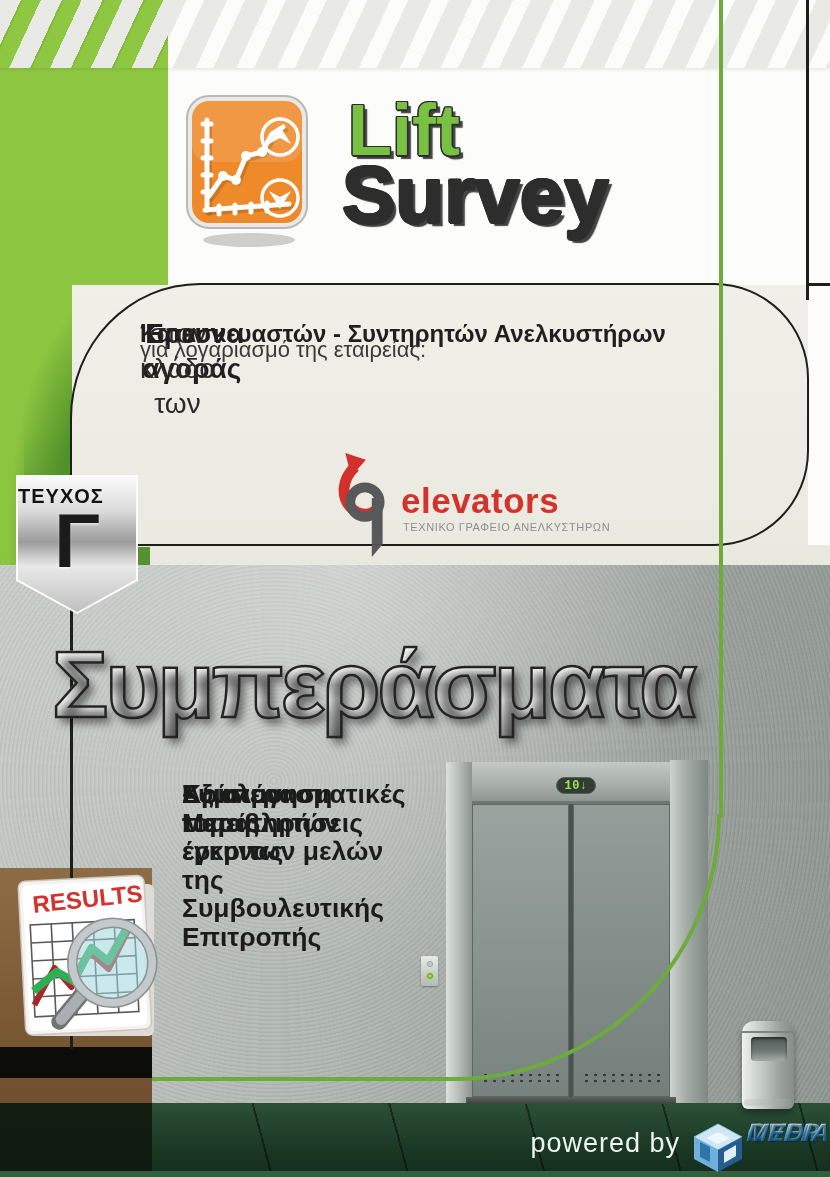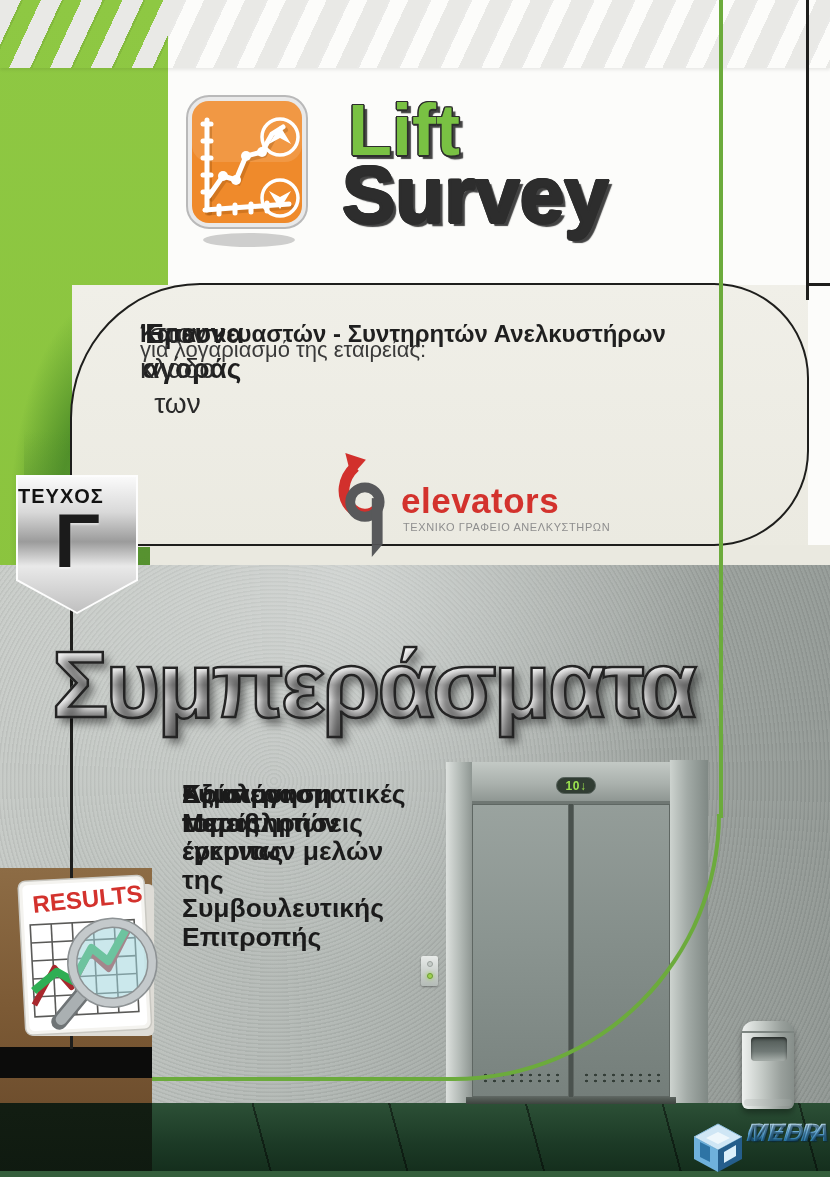--- a/index.html
+++ b/index.html
@@ -67,21 +67,21 @@
   .door-l{left:0;}
   .door-r{left:101px;background:linear-gradient(180deg,#949d99 0%,#859given 45%,#747e7a 100%);
       background:linear-gradient(180deg,#949d99 0%,#858f8b 45%,#747e7a 100%);}
   .vents{width:78px;height:11px;top:268px;
       background-image:radial-gradient(circle,#333d37 1.1px, rgba(0,0,0,0) 1.6px);
       background-size:9px 6px;}
   .vents-l{left:9px;} .vents-r{left:10px;}
   .elev-threshold{left:20px;top:337px;width:210px;height:7px;background:linear-gradient(180deg,#5c645f,#3d443f);}
   .elev-display{left:110px;top:17px;width:40px;height:17px;background:#313d33;border:1px solid #55605a;
       border-radius:9px;display:flex;align-items:center;justify-content:center;}
-  .elev-display span{position:static;color:#9ce34f;font-family:Liberation Sans, sans-serif;
+  .elev-display span{position:static;color:#9ce34f;font-family:Liberation Mono, monospace;
       font-size:12px;font-weight:bold;letter-spacing:0.5px;line-height:1;}
   .call-plate{left:421px;top:956px;width:17px;height:30px;border-radius:2px;
       background:linear-gradient(180deg,#e8ebe9,#b4bbb7);box-shadow:0 1px 2px rgba(0,0,0,0.35);}
   .call-dot{left:5.5px;width:6px;height:6px;border-radius:50%;}
   .call-up{top:5px;background:#c6ccc8;border:1px solid #9aa19d;}
   .call-down{top:17px;background:#9ed24f;border:1px solid #6d9a36;box-shadow:0 0 4px #9ed24f;}
 
   
   .bin{left:742px;top:1021px;width:52px;height:88px;border-radius:12px 12px 6px 6px;
       background:linear-gradient(90deg,#eef1ef 0%,#c2c8c4 40%,#99a09c 75%,#868e8a 100%);
@@ -332,20 +332,21 @@
         <line x1="72" y1="128" x2="50" y2="152" stroke="#aab0b2" stroke-width="11" stroke-linecap="round"></line>
         <circle cx="104" cy="98" r="40" fill="rgba(160,214,220,0.55)" stroke="#c4c9cb" stroke-width="9"></circle>
         <circle cx="104" cy="98" r="44.5" fill="none" stroke="#8d9294" stroke-width="1.5"></circle>
         <circle cx="104" cy="98" r="35.5" fill="none" stroke="#8d9294" stroke-width="1.5"></circle>
         <polyline points="76,112 96,92 112,102 132,74" stroke="#9c2227" stroke-width="9" fill="none" clip-path="circle(35px at 104px 98px)"></polyline>
         <polyline points="74,118 98,104 116,110 134,82" stroke="#24a04a" stroke-width="12" fill="none" clip-path="circle(35px at 104px 98px)"></polyline>
       </g>
     </g>
   </svg>
 
+  <div class="powered-by">powered by</div>
   <div class="media-logo">
     <svg class="media-cube" viewBox="0 0 56 52">
       <polygon points="28,2 52,15 28,28 4,15" fill="#cfe6f5" stroke="#8fc0e0" stroke-width="1"></polygon>
       <polygon points="4,15 28,28 28,50 4,37" fill="#6fb1dc"></polygon>
       <polygon points="52,15 28,28 28,50 52,37" fill="#255e8c"></polygon>
       <polygon points="34,30 46,23 46,34 34,41" fill="#dceffa"></polygon>
       <polygon points="10,20 20,25 20,40 10,35" fill="#2e74a5"></polygon>
       <polygon points="28,10 40,16 28,22 16,16" fill="#eef7fc"></polygon>
     </svg>
     <div class="media-words">

